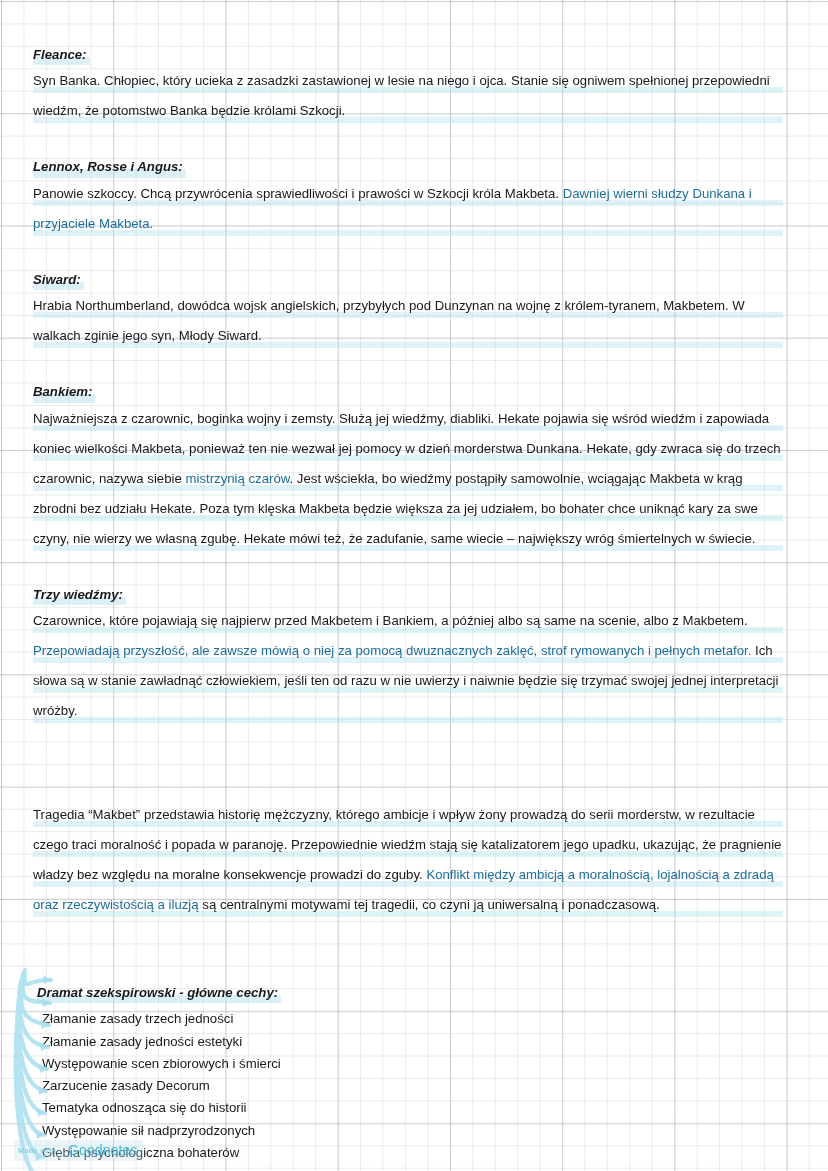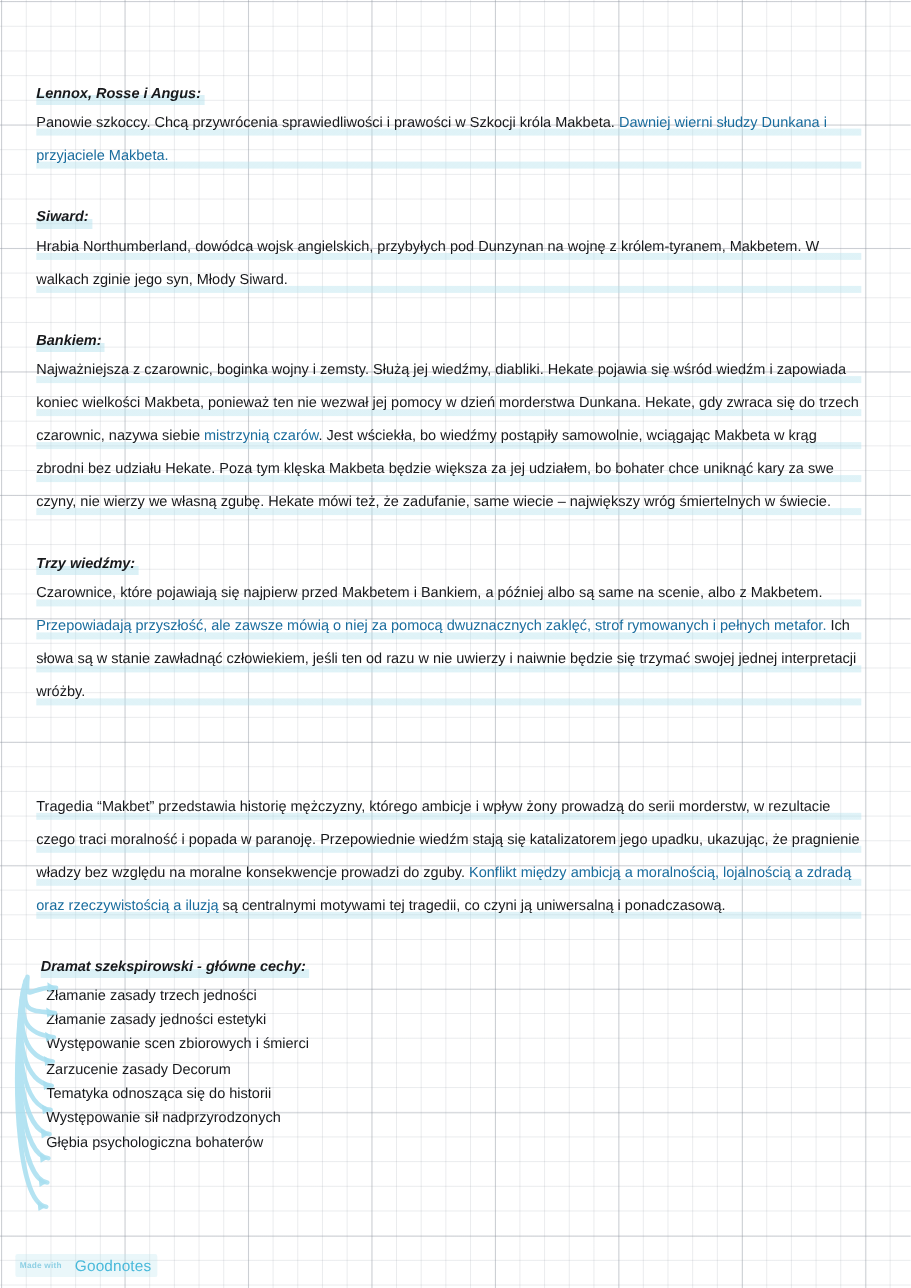--- a/index.html
+++ b/index.html
@@ -95,20 +95,21 @@
     line-height: 22px;
     display: inline-block;
     margin-left: 4px;
     background: linear-gradient(to bottom,
                 rgba(255,255,255,0) 0%,
                 rgba(255,255,255,0) 58%,
                 rgba(176,224,236,0.45) 58%,
                 rgba(176,224,236,0.45) 96%,
                 rgba(255,255,255,0) 96%);
     padding-right: 3px;
+    margin-top: 32px;
   }
   .list-items {
     list-style: none;
     margin: 4px 0 0 0;
     padding: 0 0 0 9px;
   }
   .list-items li {
     font-size: 13.2px;
     color: #17191c;
     line-height: 22.3px;
@@ -151,20 +152,26 @@
     font-weight: 400;
   }
 </style>
 </head>
 <body>
 
 <div class="page">
 
   <div class="content">
 
+    <div class="section">
+      <div>
+        <span class="heading">Fleance:</span>
+      </div>
+      <p class="para">Syn Banka. Chłopiec, który ucieka z zasadzki zastawionej w lesie na niego i ojca. Stanie się ogniwem spełnionej przepowiedni wiedźm, że potomstwo Banka będzie królami Szkocji.</p>
+    </div>
 
     <div class="gap-md"></div>
 
     <div class="section">
       <div>
         <span class="heading">Lennox, Rosse i Angus:</span>
       </div>
       <p class="para"><span>Panowie szkoccy. Chcą przywrócenia sprawiedliwości i prawości w Szkocji króla Makbeta. </span><span class="ink-blue">Dawniej wierni słudzy Dunkana i przyjaciele Makbeta.</span></p>
     </div>
 

